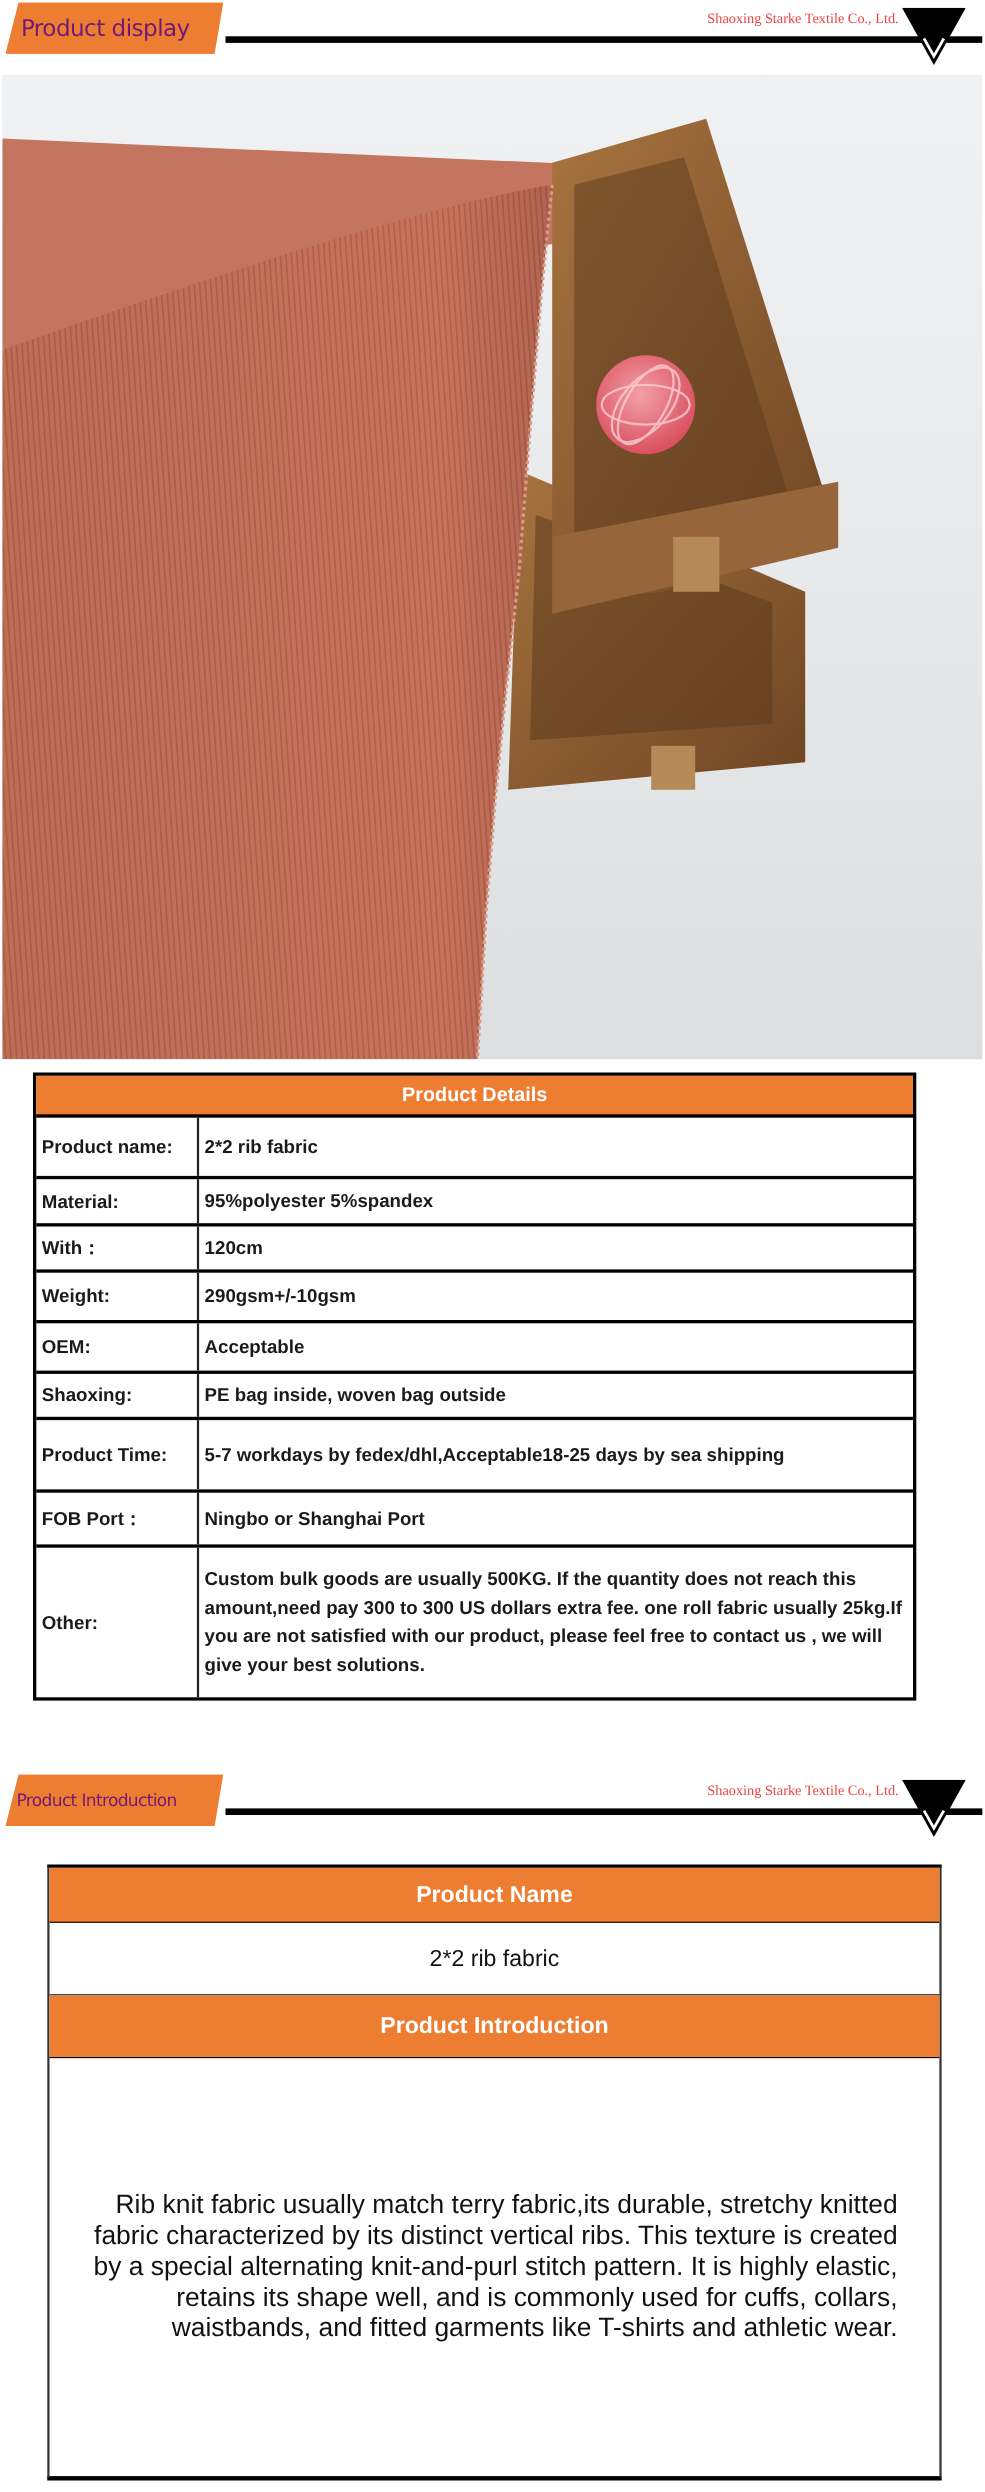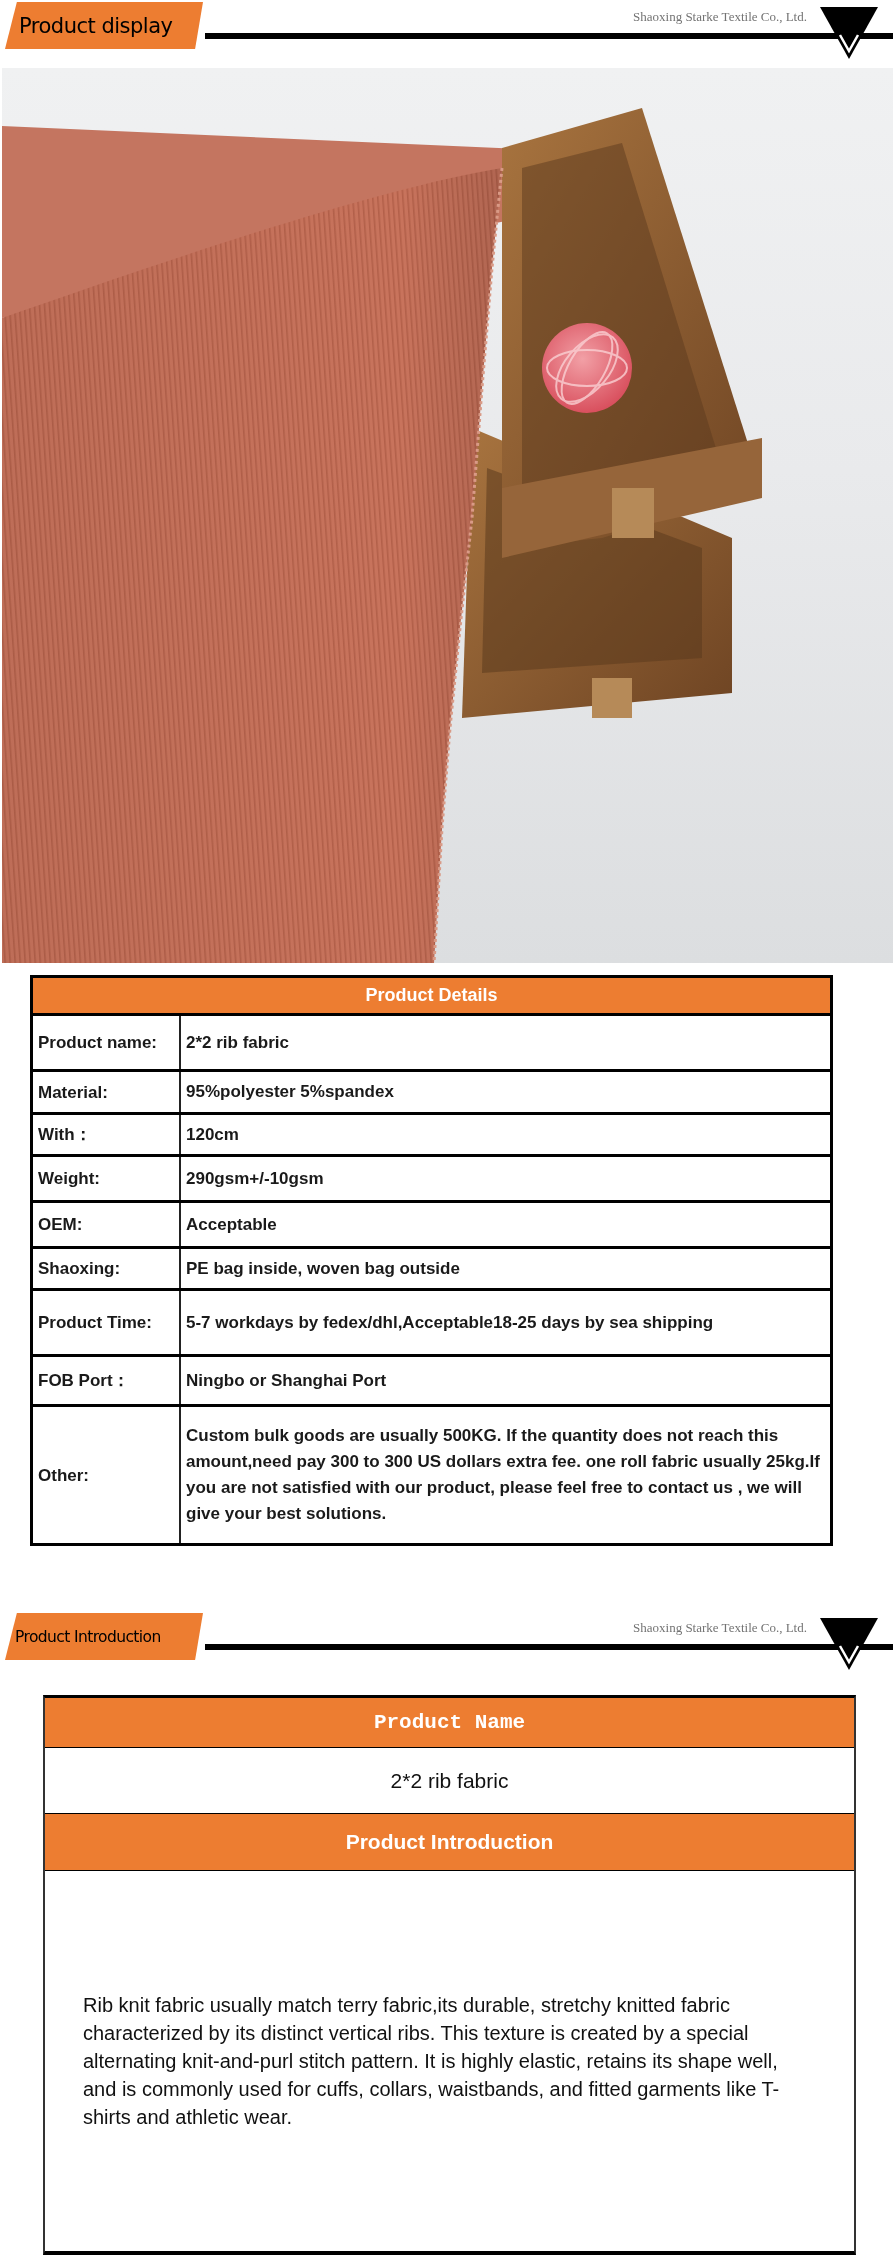--- a/index.html
+++ b/index.html
@@ -5,29 +5,29 @@
   * { box-sizing: border-box; margin: 0; padding: 0; }
   html, body { width: 895px; background: #ffffff; }
   body { position: relative; height: 2265px; overflow: hidden; font-family: "Liberation Sans", sans-serif; color: #111; }
 
   
   .banner { position: absolute; left: 0; width: 895px; height: 62px; }
   .banner .tag {
     position: absolute; left: 5px; top: 2px; width: 198px; height: 47px;
     background: #ED7D31;
     clip-path: polygon(6% 0, 100% 0, 96% 100%, 0 100%);
-    color: #000000; display: flex; align-items: center; padding-left: 14px;
+    color: #701a75; display: flex; align-items: center; padding-left: 14px;
     font-family: "DejaVu Sans", sans-serif;
   }
   .banner .tag.big { font-size: 21px; letter-spacing: -0.5px; }
   .banner .tag.small { font-size: 15.5px; letter-spacing: -0.6px; padding-left: 10px; }
   .banner .rule { position: absolute; left: 205px; right: 2px; top: 33px; height: 6px; background: #000; }
   .banner .company {
-    position: absolute; right: 88px; top: 9px;
-    font-family: "Liberation Serif", serif; font-size: 13px; color: #737373;
+    position: absolute; right: 78px; top: 9px;
+    font-family: "Liberation Serif", serif; font-size: 13px; color: #ef4444;
   }
   .banner .logo { position: absolute; left: 820px; top: 7px; width: 58px; height: 52px; }
 
   
   .photo { position: absolute; left: 2px; top: 68px; width: 891px; height: 895px; overflow: hidden;
            background: linear-gradient(180deg, #f0f1f2 0%, #e9eaec 45%, #dcdee0 100%); }
   .photo svg { width: 100%; height: 100%; display: block; }
 
   
   .details { position: absolute; left: 30px; top: 975px; width: 803px; border: 3px solid #000; border-collapse: collapse; }
@@ -47,26 +47,26 @@
     display: flex; align-items: center;
   }
   .details .row.other .v { line-height: 26px; }
 
   
   .intro { position: absolute; left: 43px; top: 1695px; width: 813px; border-top: 3px solid #000; border-left: 2px solid #333; border-right: 2px solid #333; border-bottom: 4px solid #000; }
   .intro .band {
     background: #ED7D31; color: #fff; font-weight: bold; font-size: 21px;
     display: flex; align-items: center; justify-content: center;
   }
-  .intro .band.name { height: 50px; border-bottom: 1.5px solid #000; font-family: Liberation Mono, monospace; }
+  .intro .band.name { height: 50px; border-bottom: 1.5px solid #000; }
   .intro .band.introh { height: 57px; border-bottom: 1.5px solid #000; }
   .intro .cell-name { height: 66px; display: flex; align-items: center; justify-content: center; font-size: 21px; color: #111; border-bottom: 1.5px solid #000; }
   .intro .body {
     height: 380px; display: flex; align-items: center; justify-content: center;
-    text-align: left; font-size: 20px; line-height: 28px; padding: 0 38px; color: #111;
+    text-align: right; font-size: 24px; line-height: 28px; padding: 0 38px; color: #111;
   }
 </style>
 </head>
 <body>
 
 <div class="banner" style="top:0">
   <div class="tag big">Product display</div>
   <div class="rule"></div>
   <div class="company">Shaoxing Starke Textile Co., Ltd.</div>
   <svg class="logo" viewBox="0 0 58 52">

